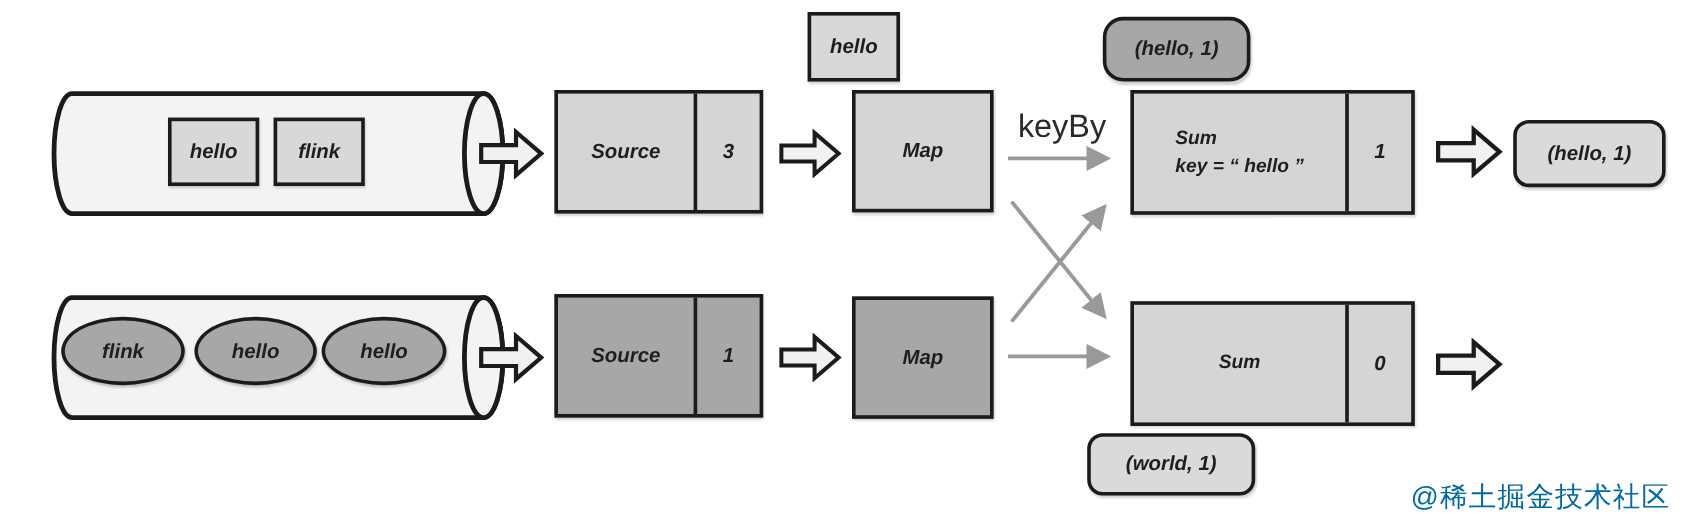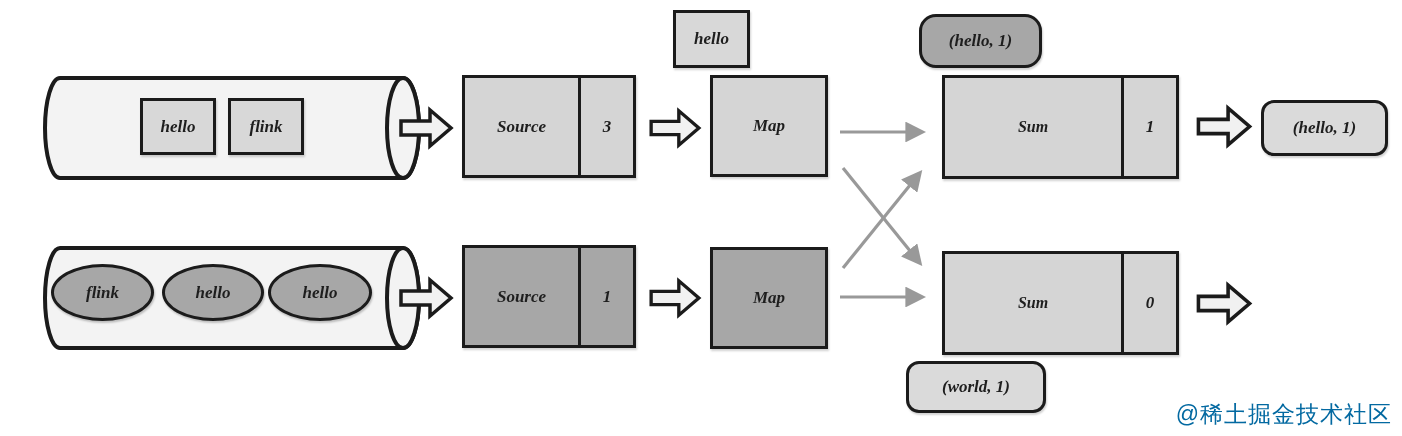--- a/index.html
+++ b/index.html
@@ -7,21 +7,21 @@
   .stage{position:relative;width:1402px;height:436px;background:#ffffff;overflow:hidden;}
 
   .abs{position:absolute;}
 
   
   .box{
     position:absolute;
     border:3px solid #1b1b1b;
     background:#d5d5d5;
     display:flex;align-items:center;justify-content:center;
-    font-family:Liberation Serif, serif;
+    font-family:Liberation Sans, sans-serif;
     font-style:italic;font-weight:bold;
     font-size:17px;color:#1e1e1e;
     box-sizing:border-box;
     box-shadow:1px 2px 2px rgba(0,0,0,0.18);
   }
   .dark{background:#a7a7a7;}
 
   
   .op{padding:0;}
   .op .main{flex:1;display:flex;align-items:center;justify-content:center;height:100%;}
@@ -73,39 +73,41 @@
   </div>
 
   <svg class="abs" style="left:648px;top:107px;" width="54" height="42" viewBox="0 0 56 44">
     <path d="M3 15 H32 V4 L53 22 L32 40 V29 H3 Z" fill="#f1f1f1" stroke="#1b1b1b" stroke-width="3.5"></path>
   </svg>
 
   <div class="box" style="left:673px;top:10px;width:77px;height:58px;background:#d8d8d8;">hello</div>
 
   <div class="box" style="left:710px;top:75px;width:118px;height:102px;">Map</div>
 
+  <div class="keyby" style="left:838px;top:90px;width:94px;">keyBy</div>
 
   <svg class="abs" style="left:835px;top:110px;" width="105" height="200" viewBox="0 0 105 200">
     <defs>
       <marker id="arrh" viewBox="0 0 10 10" refX="7.5" refY="5" markerWidth="6.5" markerHeight="6.5" orient="auto">
         <path d="M0 0 L10 5 L0 10 z" fill="#999999"></path>
       </marker>
     </defs>
     <line x1="5" y1="22" x2="86" y2="22" stroke="#999999" stroke-width="3.2" marker-end="url(#arrh)"></line>
     <line x1="8" y1="58" x2="84" y2="152" stroke="#999999" stroke-width="3.2" marker-end="url(#arrh)"></line>
     <line x1="8" y1="158" x2="84" y2="64" stroke="#999999" stroke-width="3.2" marker-end="url(#arrh)"></line>
     <line x1="5" y1="187" x2="86" y2="187" stroke="#999999" stroke-width="3.2" marker-end="url(#arrh)"></line>
   </svg>
 
   <div class="box badge dark" style="left:919px;top:14px;width:123px;height:54px;border-radius:17px;">(hello, 1)</div>
 
   <div class="box op" style="left:942px;top:75px;width:237px;height:104px;">
     <div class="main">
       <div class="sumtxt">
         <div>Sum</div>
+        <div>key = “ hello ”</div>
       </div>
     </div>
     <div class="par">1</div>
   </div>
 
   <svg class="abs" style="left:1195px;top:104px;" width="58" height="45" viewBox="0 0 56 44">
     <path d="M3 15 H32 V4 L53 22 L32 40 V29 H3 Z" fill="#f1f1f1" stroke="#1b1b1b" stroke-width="3.5"></path>
   </svg>
 
   <div class="box badge light" style="left:1261px;top:100px;width:127px;height:56px;border-radius:13px;">(hello, 1)</div>

